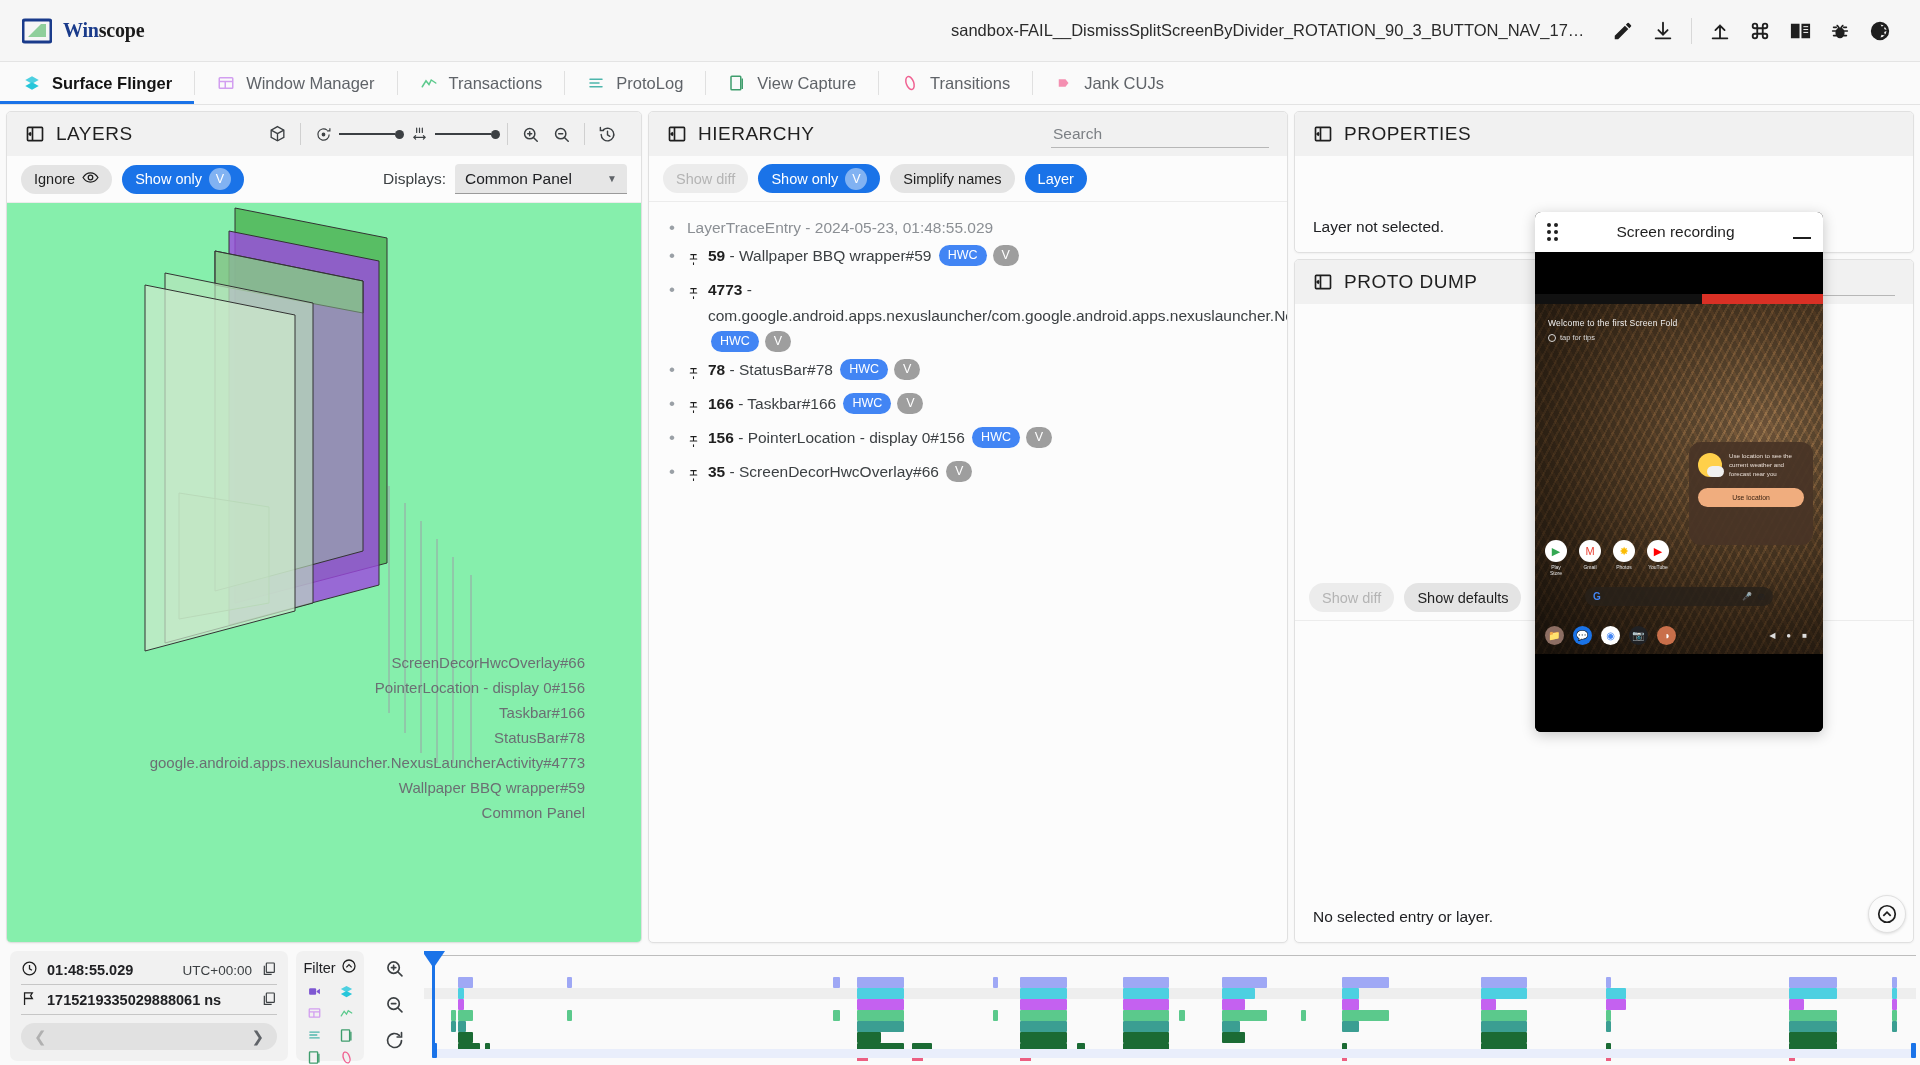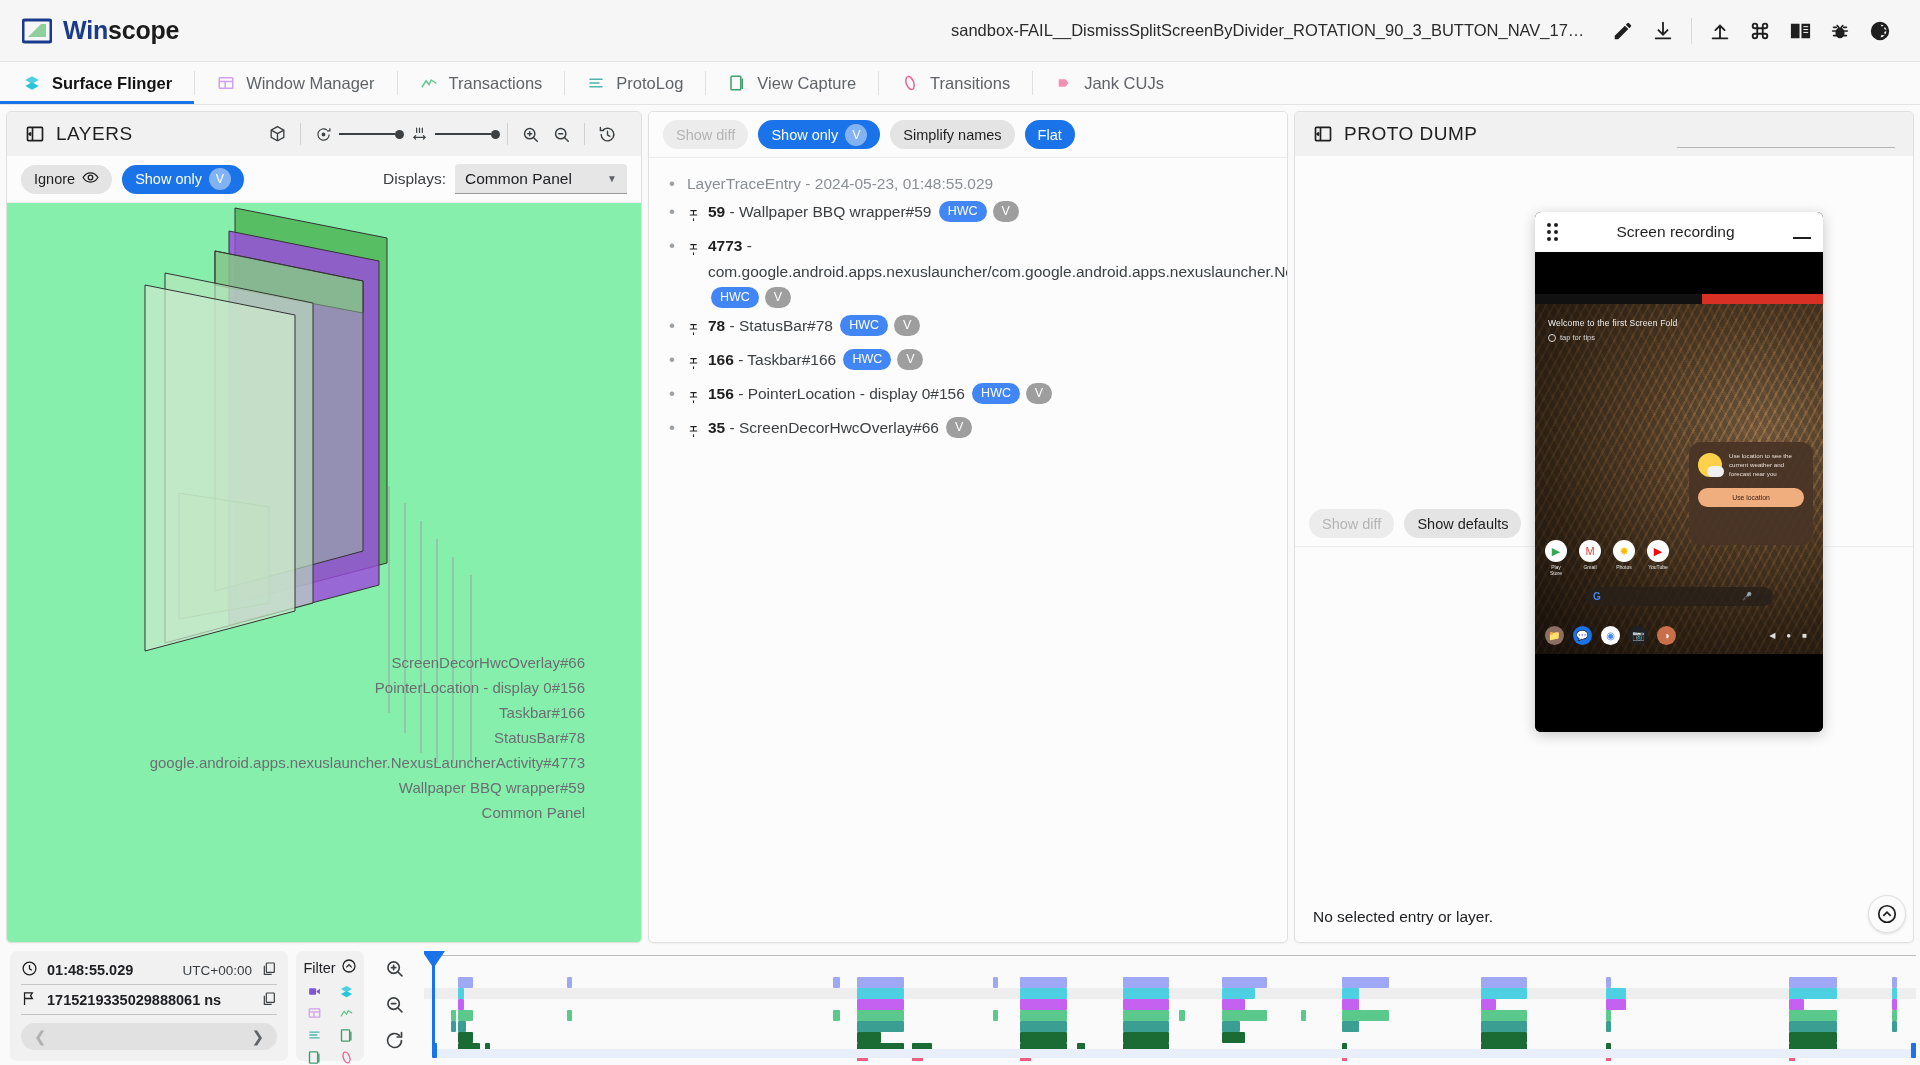--- a/index.html
+++ b/index.html
@@ -12,21 +12,21 @@
 
   
   .topbar {
     height: 62px; background: #f6f6f6;
     display: flex; align-items: center;
     border-bottom: 1px solid #e4e4e4;
     position: relative;
   }
   .brand { display: flex; align-items: center; gap: 11px; padding-left: 22px; }
   .brand-logo { width: 30px; height: 26px; flex: 0 0 auto; }
-  .brand-text { font-size: 25px; font-weight: 700; letter-spacing: -0.2px; }
+  .brand-text { font-size: 20px; font-weight: 700; letter-spacing: -0.2px; font-family: Liberation Serif, serif; }
   .brand-text .b1 { color: #1a3b8b; }
   .brand-text .b2 { color: #1b1b1b; }
 
   .topbar-right {
     margin-left: auto; display: flex; align-items: center;
     gap: 0px; padding-right: 20px;
   }
   .filename {
     font-size: 16.5px; color: #2b2b2b; white-space: nowrap;
     max-width: 640px; overflow: hidden; text-overflow: ellipsis;
@@ -519,33 +519,45 @@
         <div class="lbl3d">Taskbar#166</div>
         <div class="lbl3d">StatusBar#78</div>
         <div class="lbl3d">google.android.apps.nexuslauncher.NexusLauncherActivity#4773</div>
         <div class="lbl3d">Wallpaper BBQ wrapper#59</div>
         <div class="lbl3d">Common Panel</div>
       </div>
     </div>
   </div>
 
   <div class="card hier-card">
+    <div class="card-head">
+      <span class="collapse-ico">
+        <svg width="20" height="20" viewBox="0 0 24 24" fill="none" stroke="#1f1f1f" stroke-width="2">
+            <rect x="3" y="4" width="18" height="16" rx="1"></rect>
+            <path d="M9 4v16M7.5 12h-2M7 10l-2 2 2 2"></path>
+          </svg>
+      </span>
+      <span class="card-title">HIERARCHY</span>
+      <span class="search-wrap">
+        <input class="search-inp" placeholder="Search" style="">
+      </span>
+    </div>
     <div class="toolbar-row">
       <button class="chip disabled">
         <span>Show diff</span>
       </button>
       <button class="chip blue">
         <span>Show only</span>
         <span class="chip-badge">V</span>
       </button>
       <button class="chip">
         <span>Simplify names</span>
       </button>
       <button class="chip blue">
-        <span>Flat</span>
+        <span>Layer</span>
       </button>
     </div>
     <div class="tree">
       <div class="tree-row">
         <span class="tree-dot">•</span>
         <span class="tree-entry">LayerTraceEntry - 2024-05-23, 01:48:55.029</span>
       </div>
       <div id="tree-items">
           <div class="tree-row">
             <span class="tree-dot">•</span>
@@ -587,20 +599,32 @@
             <span class="pin-ico"><svg width="13" height="15" viewBox="0 0 24 24" fill="none" stroke="#1f1f1f" stroke-width="2" stroke-linecap="round">
                 <path d="M7 3h10M12 3v8M6 11h12M12 18v3"></path>
               </svg></span>
             <span class="tree-txt"><b>35</b><span class="dash"> - ScreenDecorHwcOverlay#66</span> <span class="tag grey">V</span></span>
           </div>
         </div>
     </div>
   </div>
 
   <div class="rightcol">
+    <div class="card props-card">
+      <div class="card-head">
+        <span class="collapse-ico">
+          <svg width="20" height="20" viewBox="0 0 24 24" fill="none" stroke="#1f1f1f" stroke-width="2">
+              <rect x="3" y="4" width="18" height="16" rx="1"></rect>
+              <path d="M9 4v16M7.5 12h-2M7 10l-2 2 2 2"></path>
+            </svg>
+        </span>
+        <span class="card-title">PROPERTIES</span>
+      </div>
+      <div class="panel-body">Layer not selected.</div>
+    </div>
 
     <div class="card proto-card">
       <div class="card-head">
         <span class="collapse-ico">
           <svg width="20" height="20" viewBox="0 0 24 24" fill="none" stroke="#1f1f1f" stroke-width="2">
               <rect x="3" y="4" width="18" height="16" rx="1"></rect>
               <path d="M9 4v16M7.5 12h-2M7 10l-2 2 2 2"></path>
             </svg>
         </span>
         <span class="card-title">PROTO DUMP</span>

